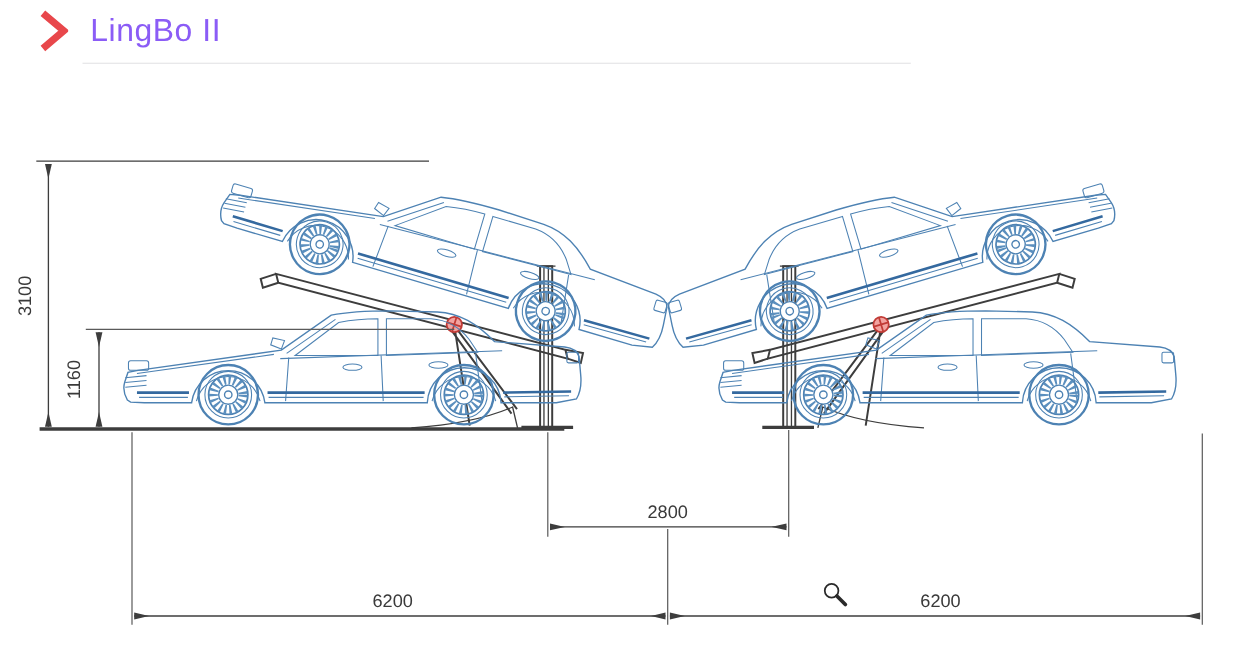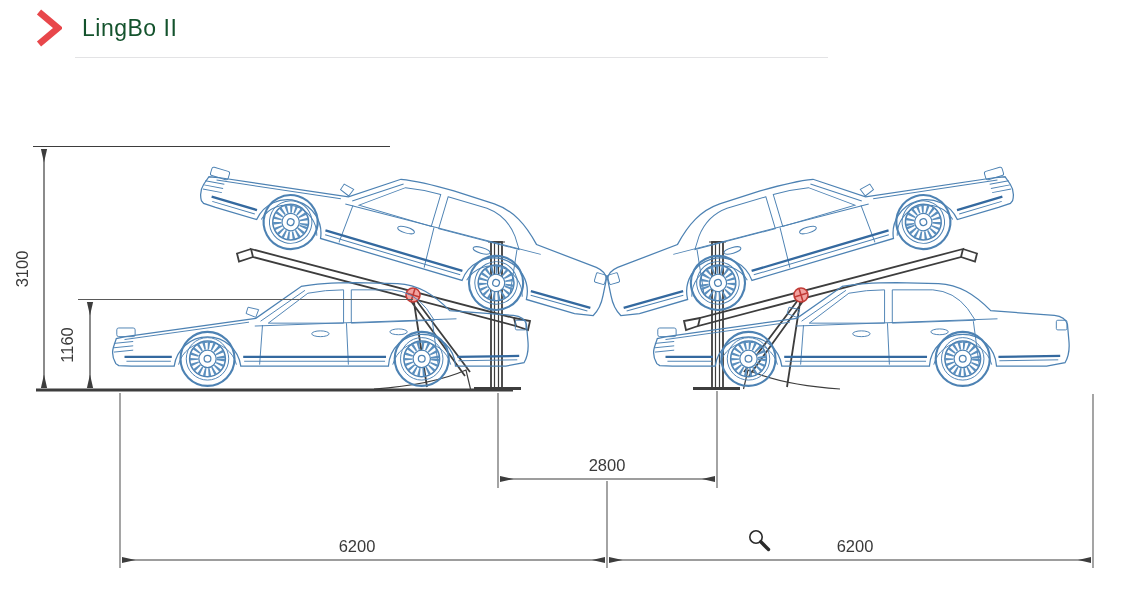--- a/index.html
+++ b/index.html
@@ -1,19 +1,19 @@
 <!DOCTYPE html>
 <html><head>
 <meta charset="utf-8">
 <style>
   html,body{margin:0;padding:0;background:#ffffff;}
   body{width:1127px;height:591px;position:relative;overflow:hidden;
        font-family:"Liberation Sans",sans-serif;}
   .header{position:absolute;left:36px;top:8px;display:flex;align-items:center;gap:20px;}
-  .title{font-size:23px;color:#14532d;letter-spacing:.5px;}
+  .title{font-size:29px;color:#8b5cf6;letter-spacing:.5px;}
   .divider{position:absolute;left:75px;top:57px;width:753px;height:1px;background:#e3e3e5;}
   svg text{font-family:"Liberation Sans",sans-serif;font-size:16.5px;fill:#3a3a3a;}
   .car{stroke:#4d82b3;fill:none;stroke-width:1.3px;}
   .car .accent{stroke:#34699f;stroke-width:2.4px;}
   .car .thin{stroke-width:1px;}
   .dk{stroke:#3d3d3d;fill:none;stroke-width:1.8px;}
   .dk1{stroke:#3d3d3d;fill:none;stroke-width:1.2px;}
   .dkb{stroke:#3d3d3d;fill:none;stroke-width:3px;}
   .ext{stroke:#5a5a5a;fill:none;stroke-width:1.1px;}
   .dim{stroke:#3d3d3d;fill:none;stroke-width:1.2px;}

